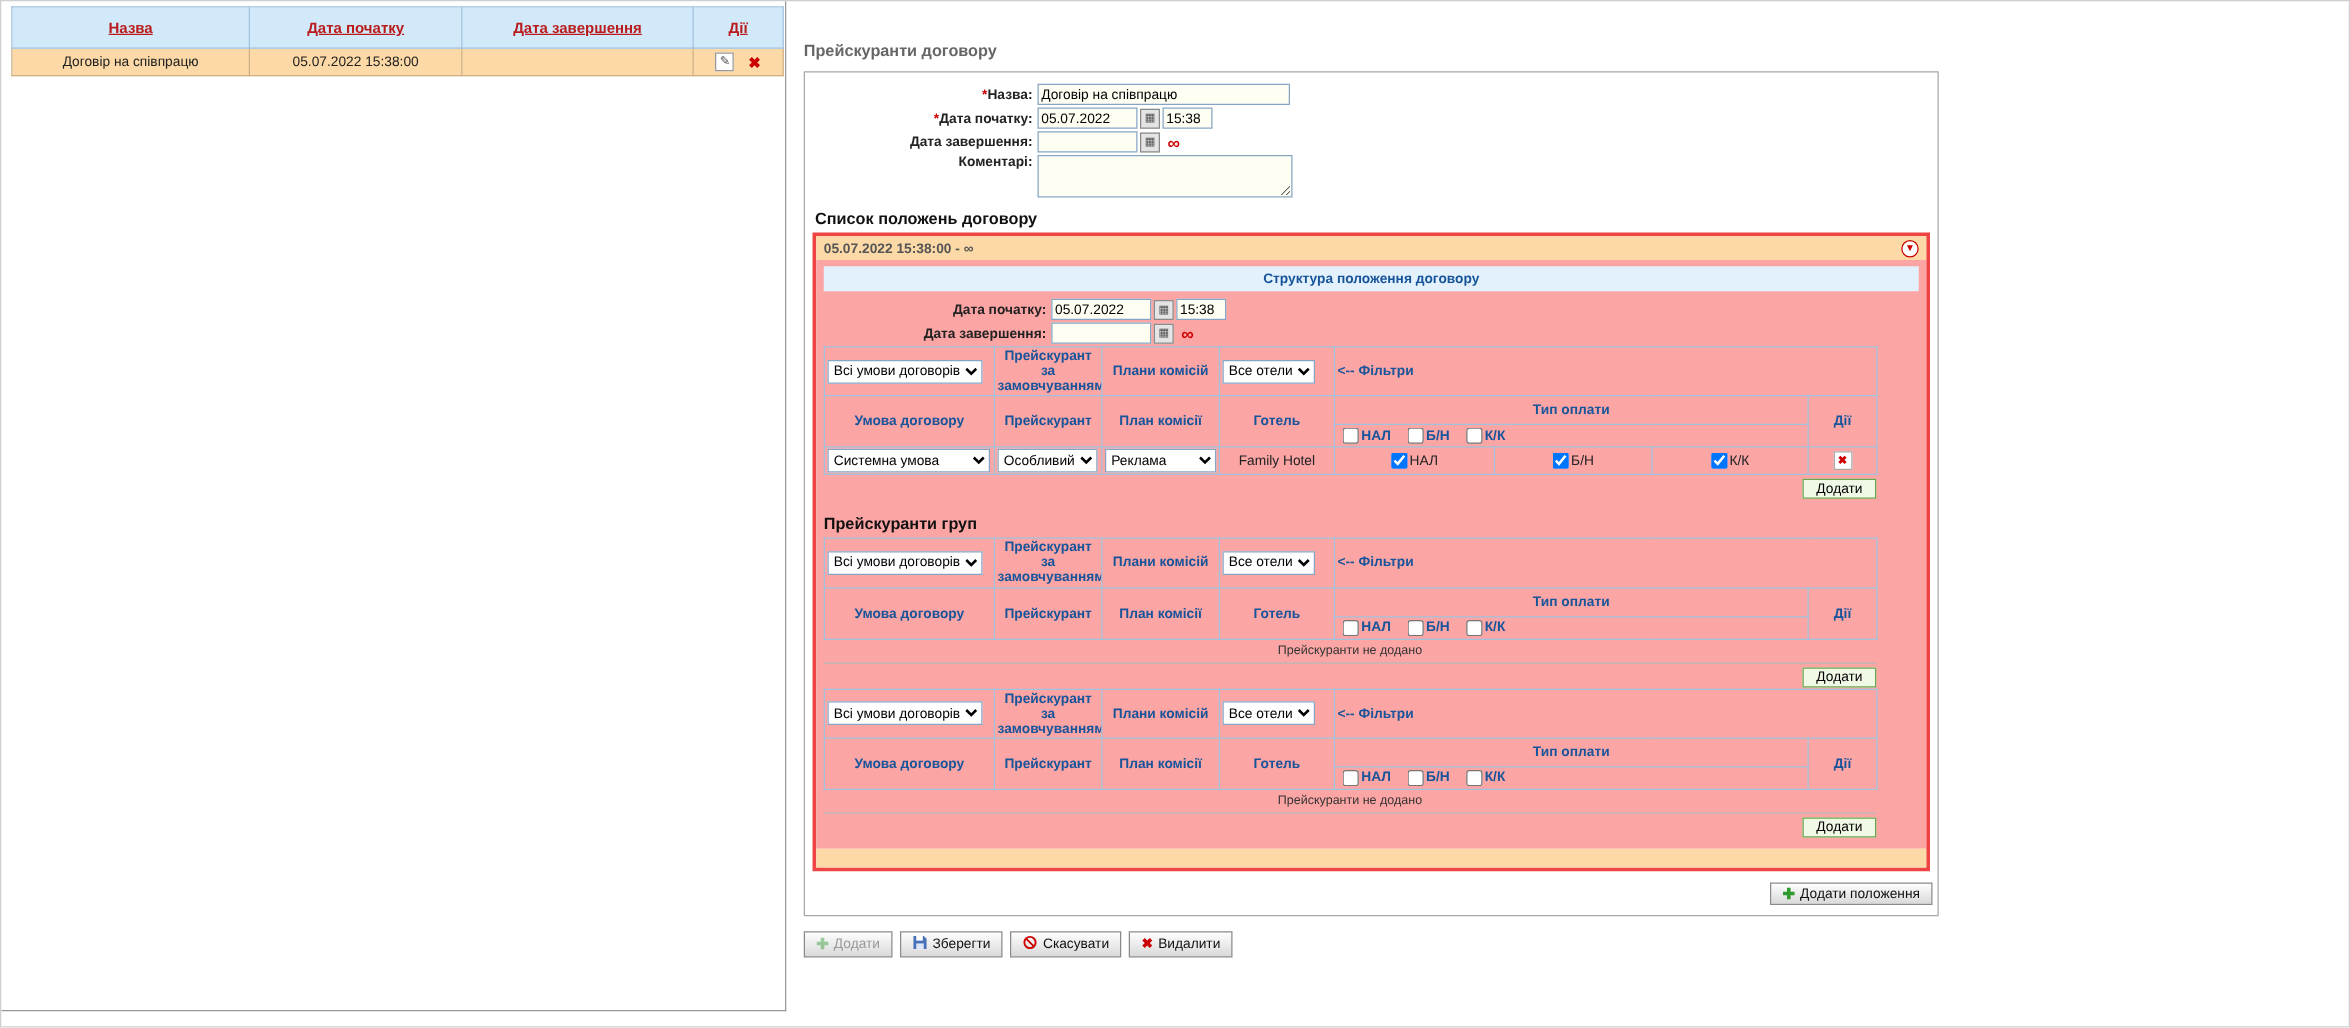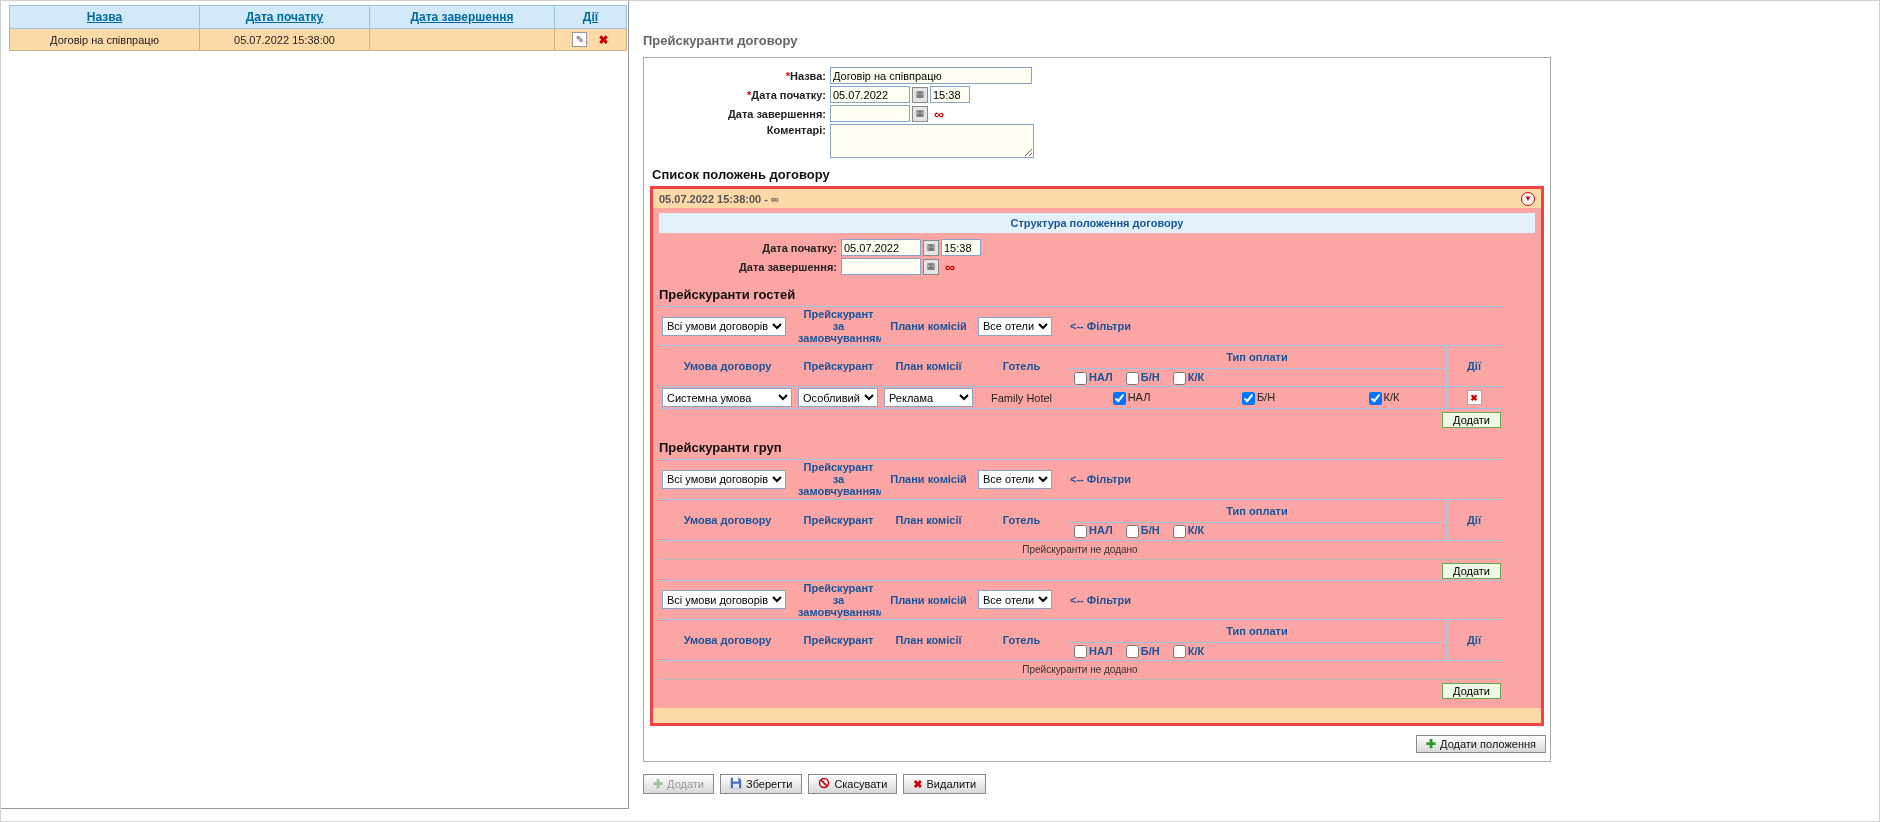--- a/index.html
+++ b/index.html
@@ -11,21 +11,21 @@
     background: #fff;
     display: flex;
     overflow: hidden;
     border: 1px solid #cfcfcf;
   }
 
   
   .left-panel { width: 628px; min-width: 628px; height: 808px; border-right: 1px solid #979797; border-bottom: 1px solid #979797; padding-top: 4px; }
   .left-title { color: #666; font-size: 15px; padding: 4px 0 9px 30px; }
   .ltable { border-collapse: collapse; margin-left: 8px; width: 617px; table-layout: fixed; }
-  .ltable th { background: #d2e9f9; color: #0369a1; font-weight: bold; text-decoration: underline; border: 1px solid #9fc2de; height: 23px; font-size: 12px; cursor: pointer; }
+  .ltable th { background: #d2e9f9; color: #b91c1c; font-weight: bold; text-decoration: underline; border: 1px solid #9fc2de; height: 33px; font-size: 12px; cursor: pointer; }
   .ltable td { background: #fcd9a6; border: 1px solid #cdb088; height: 22px; font-size: 11px; text-align: center; }
   .icon-box { display: inline-block; width: 15px; height: 15px; border: 1px solid #999; background: #fff; line-height: 13px; text-align: center; font-size: 10px; color: #555; vertical-align: middle; cursor: pointer; }
   .icon-x { color: #c00; font-weight: bold; font-size: 12px; vertical-align: middle; margin-left: 8px; cursor: pointer; }
 
   
   .right-panel { flex: 1; padding: 32px 0 0 14px; }
   .editor-title { color: #666; font-size: 13px; font-weight: bold; }
   .main-box { border: 1px solid #a8a8a8; width: 908px; margin-top: 9px; padding: 7px 4px 8px; background: #fff; }
 
   .frow { display: flex; align-items: center; margin: 2px 0; }
@@ -156,21 +156,20 @@
         </div>
 
         <div class="frow">
           <span class="lbl">Дата завершення:</span>
           <input class="txt w80" type="text" value="" style="">
           <button class="calbtn">▦</button>
           <button class="infbtn">∞</button>
         </div>
 
         <div>
-          <div class="sec-title">Прейскуранти гостей</div>
           <table class="ptable">
             <colgroup>
                 <col style="width:136px">
                 <col style="width:86px">
                 <col style="width:94px">
                 <col style="width:92px">
                 <col style="width:128px">
                 <col style="width:126px">
                 <col style="width:125px">
                 <col style="width:55px">

